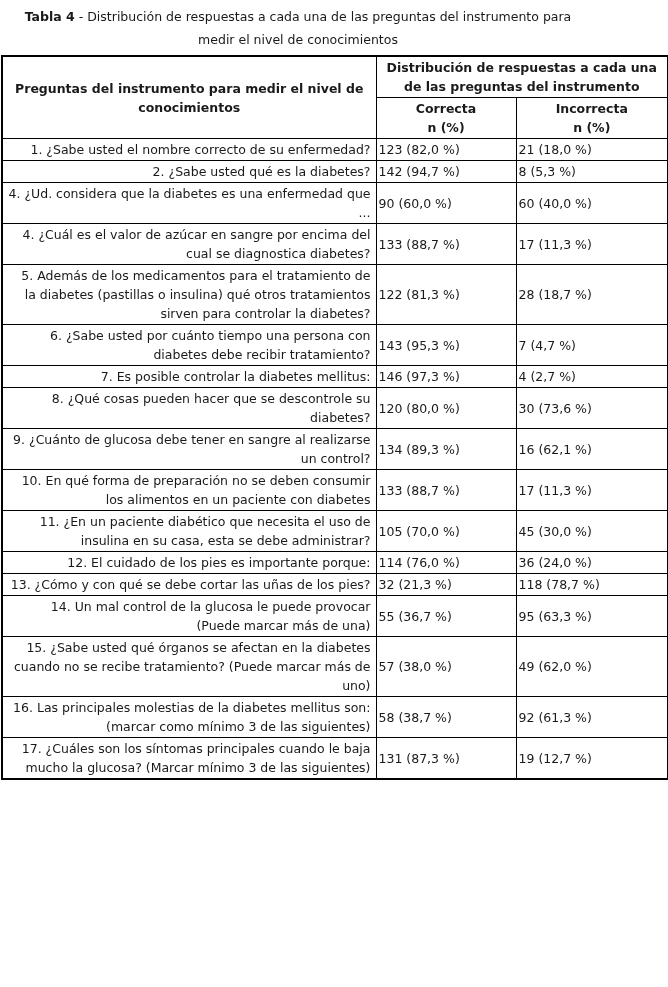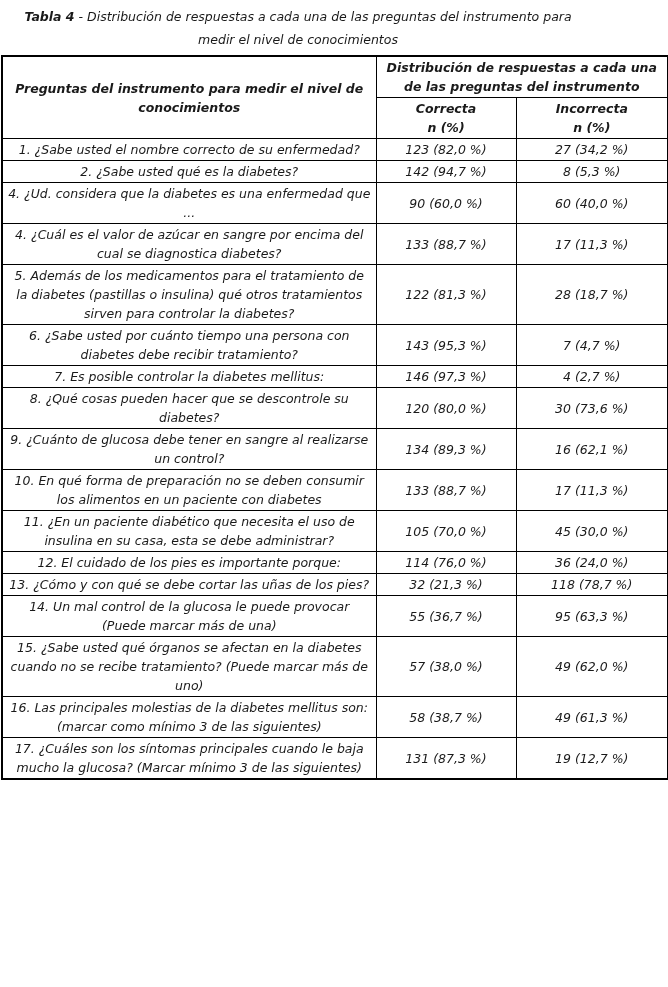--- a/index.html
+++ b/index.html
@@ -3,43 +3,43 @@
 <meta charset="utf-8">
 <style>
   * { box-sizing: border-box; margin: 0; padding: 0; }
   html, body { background: #ffffff; }
   body {
     width: 668px;
     font-family: "DejaVu Sans", "Liberation Sans", sans-serif;
     font-size: 12.5px;
     color: #1a1a1a;
   }
-  .page { width: 596px; padding: 2px 1px 8px 1px; font-style: italic; }
+  .page { width: 596px; padding: 2px 1px 8px 1px; }
   .caption {
     text-align: center;
     line-height: 23px;
     padding: 3px 6px 4px 6px;
   }
   .caption b { font-weight: bold; }
   table.results {
     border-collapse: collapse;
     width: 666px;
     table-layout: fixed;
     border: 2px solid #000;
   }
   th, td {
     border: 1px solid #000;
     line-height: 19px;
     padding: 1px 5px;
     vertical-align: middle;
     overflow: hidden;
   }
   th { font-weight: bold; text-align: center; }
-  td.q-cell { text-align: center; }
-  td.val-cell { text-align: center; white-space: nowrap; padding: 1px 2px; margin-left: 28px; }
+  td.q-cell { text-align: right; }
+  td.val-cell { text-align: left; white-space: nowrap; padding: 1px 2px; margin-left: 28px; }
   col.c-question { width: 374px; }
   col.c-correcta { width: 140px; }
   col.c-incorrecta { width: 152px; }
   .two-line span { display: block; }
 </style>
 </head>
 <body>
 
 <div class="page">
 
@@ -66,21 +66,21 @@
         <th class="two-line">
           <span>Incorrecta</span>
           <span>n (%)</span>
         </th>
       </tr>
     </thead>
     <tbody>
       <tr>
         <td class="q-cell">1. ¿Sabe usted el nombre correcto de su enfermedad?</td>
         <td class="val-cell">123 (82,0 %)</td>
-        <td class="val-cell">27 (34,2 %)</td>
+        <td class="val-cell">21 (18,0 %)</td>
       </tr>
       <tr>
         <td class="q-cell">2. ¿Sabe usted qué es la diabetes?</td>
         <td class="val-cell">142 (94,7 %)</td>
         <td class="val-cell">8 (5,3 %)</td>
       </tr>
       <tr>
         <td class="q-cell">4. ¿Ud. considera que la diabetes es una enfermedad que ...</td>
         <td class="val-cell">90 (60,0 %)</td>
         <td class="val-cell">60 (40,0 %)</td>
@@ -141,21 +141,21 @@
         <td class="val-cell">95 (63,3 %)</td>
       </tr>
       <tr>
         <td class="q-cell">15. ¿Sabe usted qué órganos se afectan en la diabetes cuando no se recibe tratamiento? (Puede marcar más de uno)</td>
         <td class="val-cell">57 (38,0 %)</td>
         <td class="val-cell">49 (62,0 %)</td>
       </tr>
       <tr>
         <td class="q-cell">16. Las principales molestias de la diabetes mellitus son: (marcar como mínimo 3 de las siguientes)</td>
         <td class="val-cell">58 (38,7 %)</td>
-        <td class="val-cell">49 (61,3 %)</td>
+        <td class="val-cell">92 (61,3 %)</td>
       </tr>
       <tr>
         <td class="q-cell">17. ¿Cuáles son los síntomas principales cuando le baja mucho la glucosa? (Marcar mínimo 3 de las siguientes)</td>
         <td class="val-cell">131 (87,3 %)</td>
         <td class="val-cell">19 (12,7 %)</td>
       </tr>
     </tbody>
   </table>
 </div>
 

